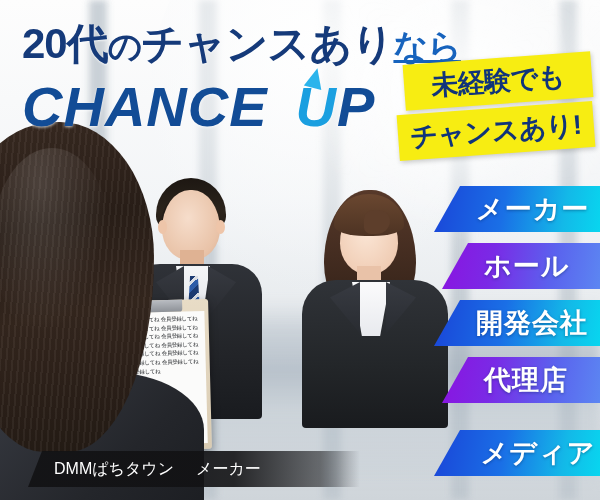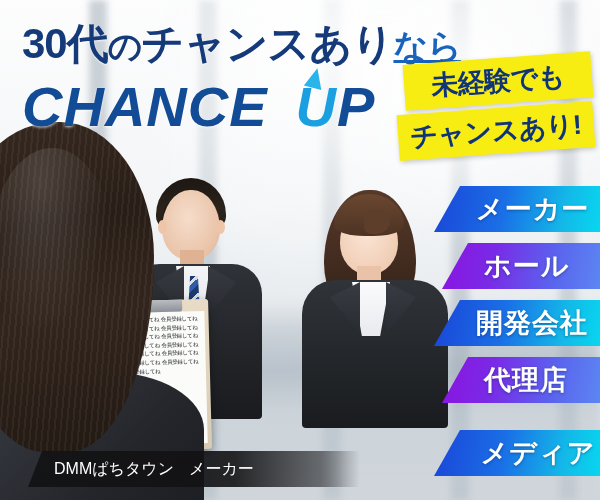--- a/index.html
+++ b/index.html
@@ -263,21 +263,21 @@
   .cat3{ top:300px; left:434px; }
   .cat4{ top:357px; left:442px; }
   .cat5{ top:430px; left:434px;justify-content:center; }
 
   
   .credit{
     position:absolute; left:28px; top:451px; width:332px; height:36px;
     background:linear-gradient(90deg,rgba(18,18,20,.92) 0%,rgba(18,18,20,.9) 62%,rgba(18,18,20,.55) 88%,rgba(18,18,20,0) 100%);
     clip-path:polygon(14px 0,100% 0,100% 100%,0 100%);
     display:flex; align-items:center;
-    padding-left:26px; gap:15px;
+    padding-left:26px; gap:22px;
   }
   .credit span{
     color:#fff; font-size:16px; white-space:nowrap;
     font-family:"Liberation Sans","DejaVu Sans",sans-serif;
   }
 </style>
 </head>
 <body>
 
 <div id="banner">
@@ -321,21 +321,21 @@
 
     <div class="fg-woman">
       <div class="shoulder"></div>
       <div class="hair"></div>
       <div class="sheen"></div>
     </div>
 
   </div>
 
   <div class="headline">
-    <div class="line1"><span>30</span><span>代</span><span class="no">の</span><span>チャンスあり</span><span class="nara">なら</span></div>
+    <div class="line1"><span>20</span><span>代</span><span class="no">の</span><span>チャンスあり</span><span class="nara">なら</span></div>
 
     <div class="line2"><span>CHANCE</span><span class="up-wrap"><span class="up-u">U</span><span class="up-arrow"></span><span class="up-p">P</span></span></div>
   </div>
 
   <div class="badge badge1">
       <span>未経験でも</span>
     </div>
   <div class="badge badge2">
       <span>チャンスあり!</span>
     </div>

